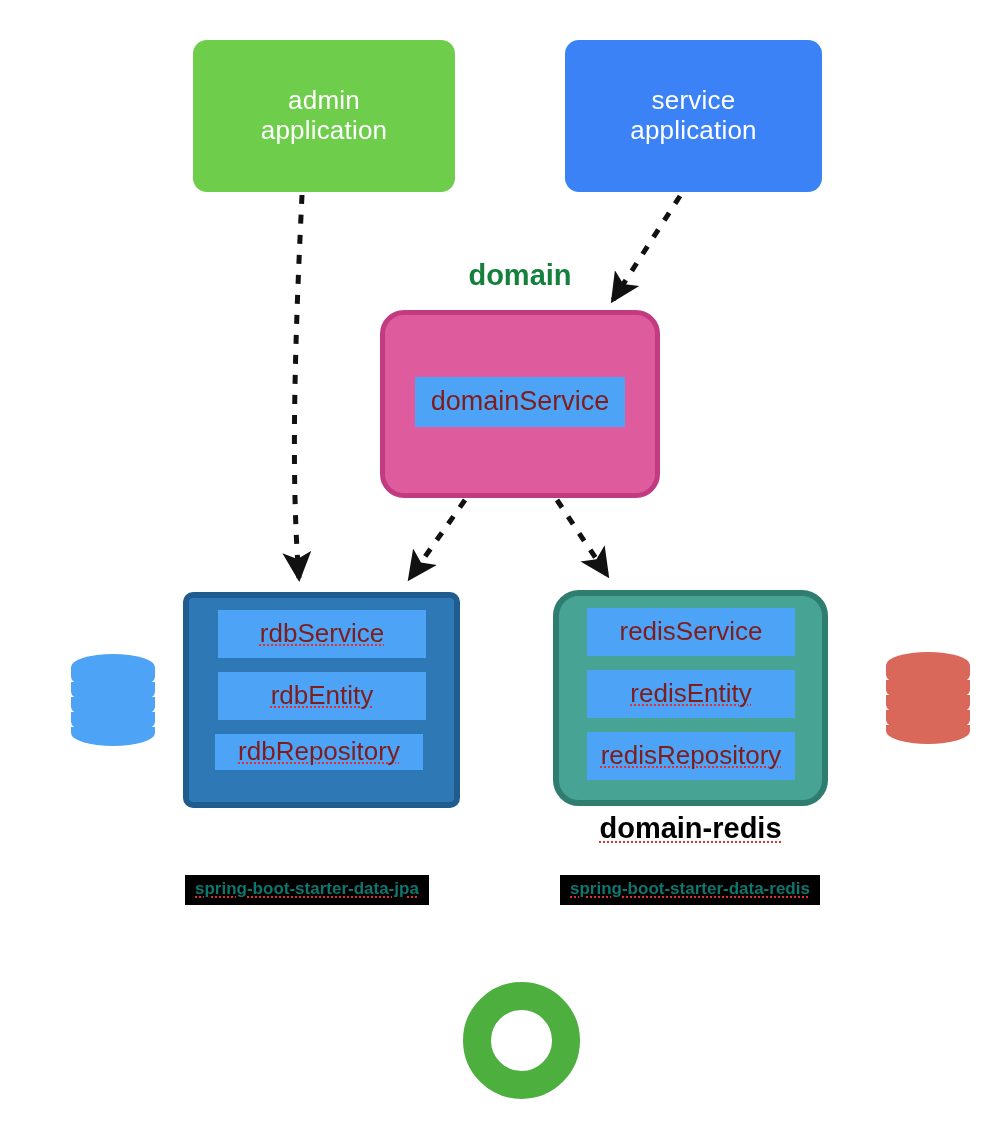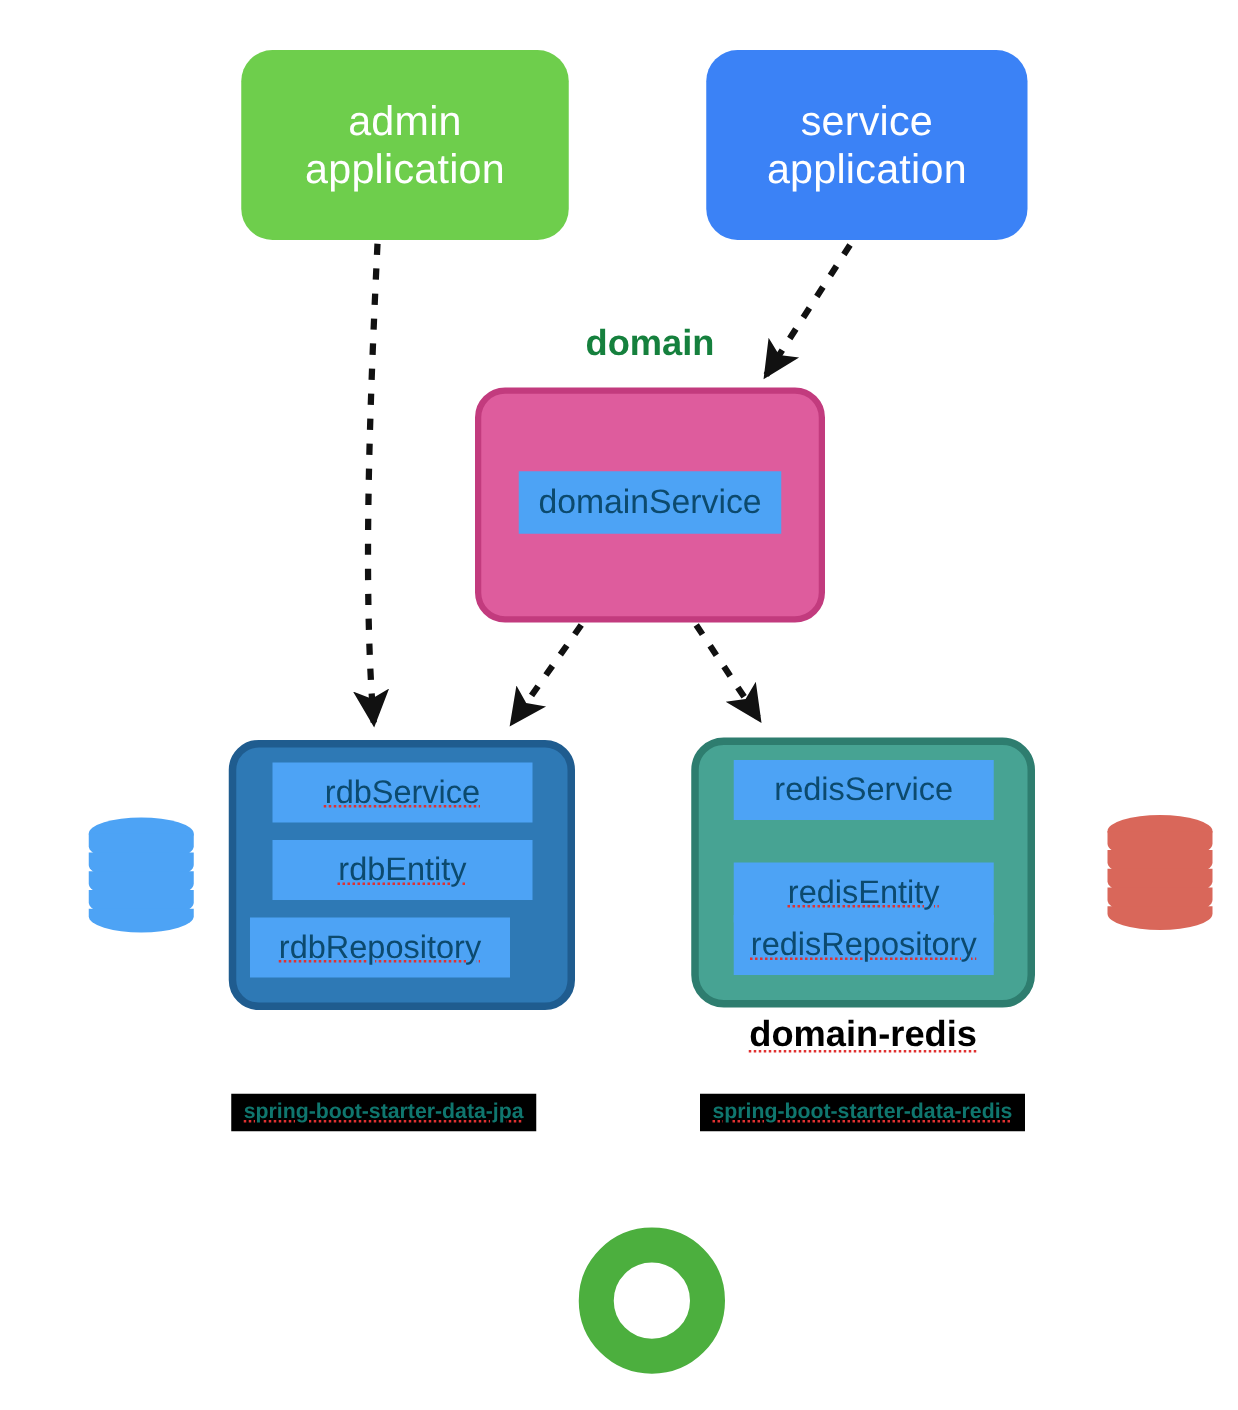--- a/index.html
+++ b/index.html
@@ -24,22 +24,22 @@
     box-sizing: border-box;
     display: flex;
     align-items: center;
     justify-content: center;
     text-align: center;
     color: #ffffff;
     line-height: 1.15;
   }
 
   .app-box {
-    border-radius: 25px;
-    font-size: 33px;
+    border-radius: 14px;
+    font-size: 26px;
     font-weight: 400;
     letter-spacing: 0.2px;
     white-space: pre-line;
   }
 
   .admin-box {
     left: 193px;
     top: 40px;
     width: 262px;
     height: 152px;
@@ -77,40 +77,40 @@
     color: #15803d;
   }
 
   .rds-box {
     left: 183px;
     top: 592px;
     width: 277px;
     height: 216px;
     background: #2E79B5;
     border: 6px solid #1F5C8F;
-    border-radius: 24px;
+    border-radius: 10px;
     display: block;
   }
 
   .redis-box {
     left: 553px;
     top: 590px;
     width: 275px;
     height: 216px;
     background: #47A393;
     border: 6px solid #2E7D6F;
     border-radius: 26px;
     display: block;
   }
 
   
   .bar {
     position: absolute;
     background: #4DA3F5;
-    color: #0c4a6e;
+    color: #7f1d1d;
     display: flex;
     align-items: center;
     justify-content: center;
     font-size: 26px;
     box-sizing: border-box;
     white-space: nowrap;
   }
 
   .bar.spell {
     text-decoration: underline;
@@ -123,24 +123,24 @@
   .domain-bar {
     left: 30px;
     top: 62px;
     width: 210px;
     height: 50px;
     font-size: 27px;
   }
 
   .rds-bar-1 { left: 29px; top: 12px;  width: 208px; height: 48px; }
   .rds-bar-2 { left: 29px; top: 74px;  width: 208px; height: 48px; }
-  .rds-bar-3 { left: 11px; top: 136px; width: 208px; height: 48px; }
+  .rds-bar-3 { left: 26px; top: 136px; width: 208px; height: 36px; }
 
   .redis-bar-1 { left: 28px; top: 12px;  width: 208px; height: 48px; }
-  .redis-bar-2 { left: 28px; top: 74px;  width: 208px; height: 48px; margin-top: 20px; }
+  .redis-bar-2 { left: 28px; top: 74px;  width: 208px; height: 48px; }
   .redis-bar-3 { left: 28px; top: 136px; width: 208px; height: 48px; }
 
   
   .module-caption {
     position: absolute;
     text-align: center;
     font-size: 29px;
     font-weight: 700;
     color: #000000;
     text-decoration: underline;

